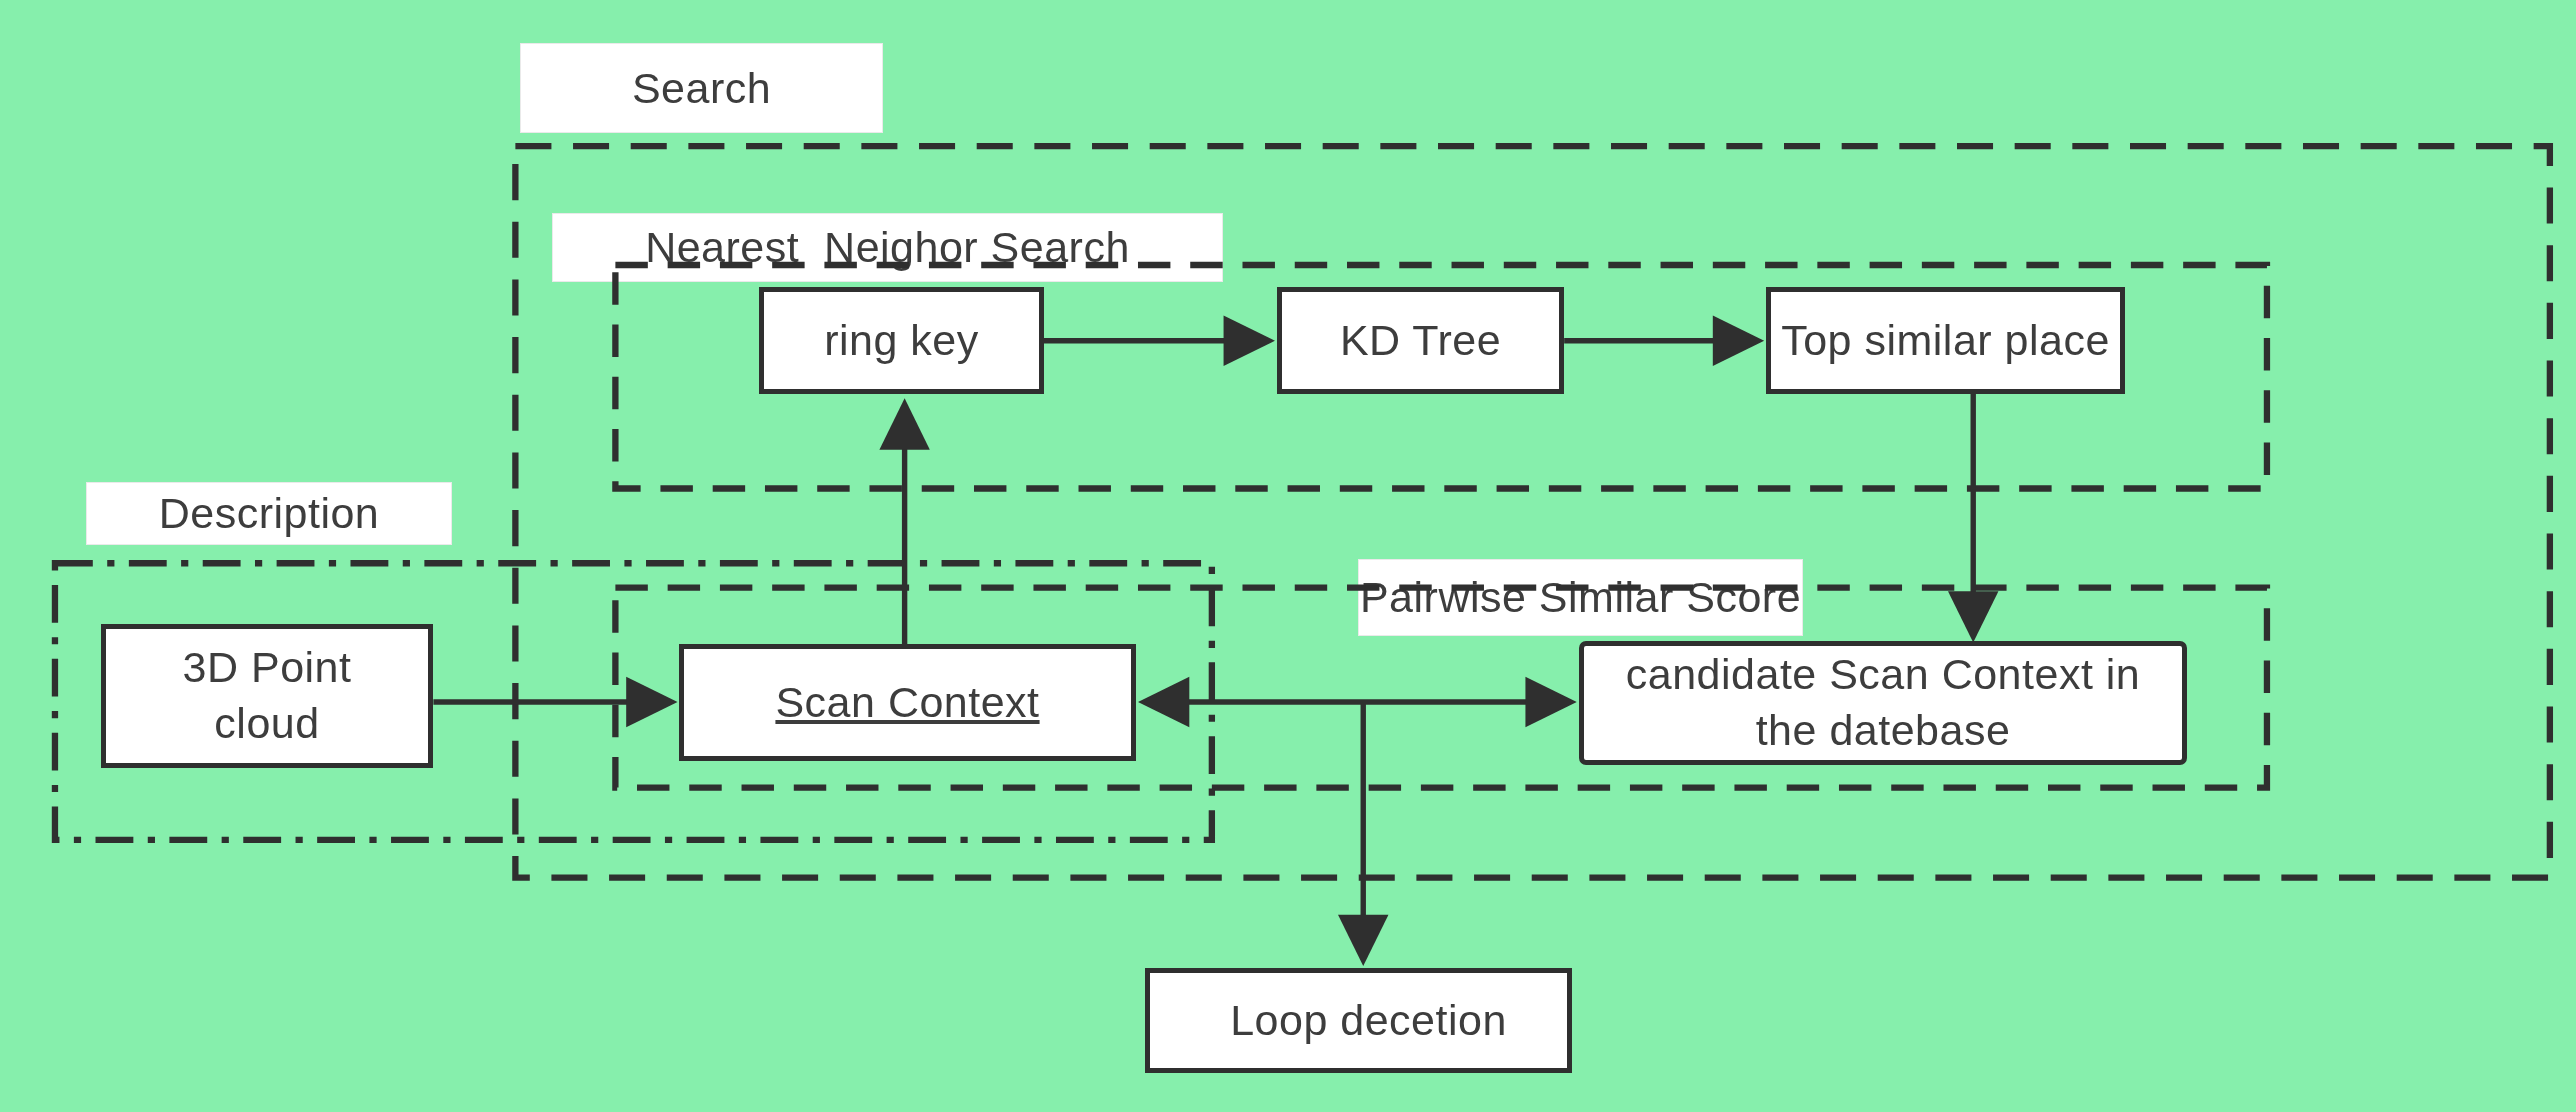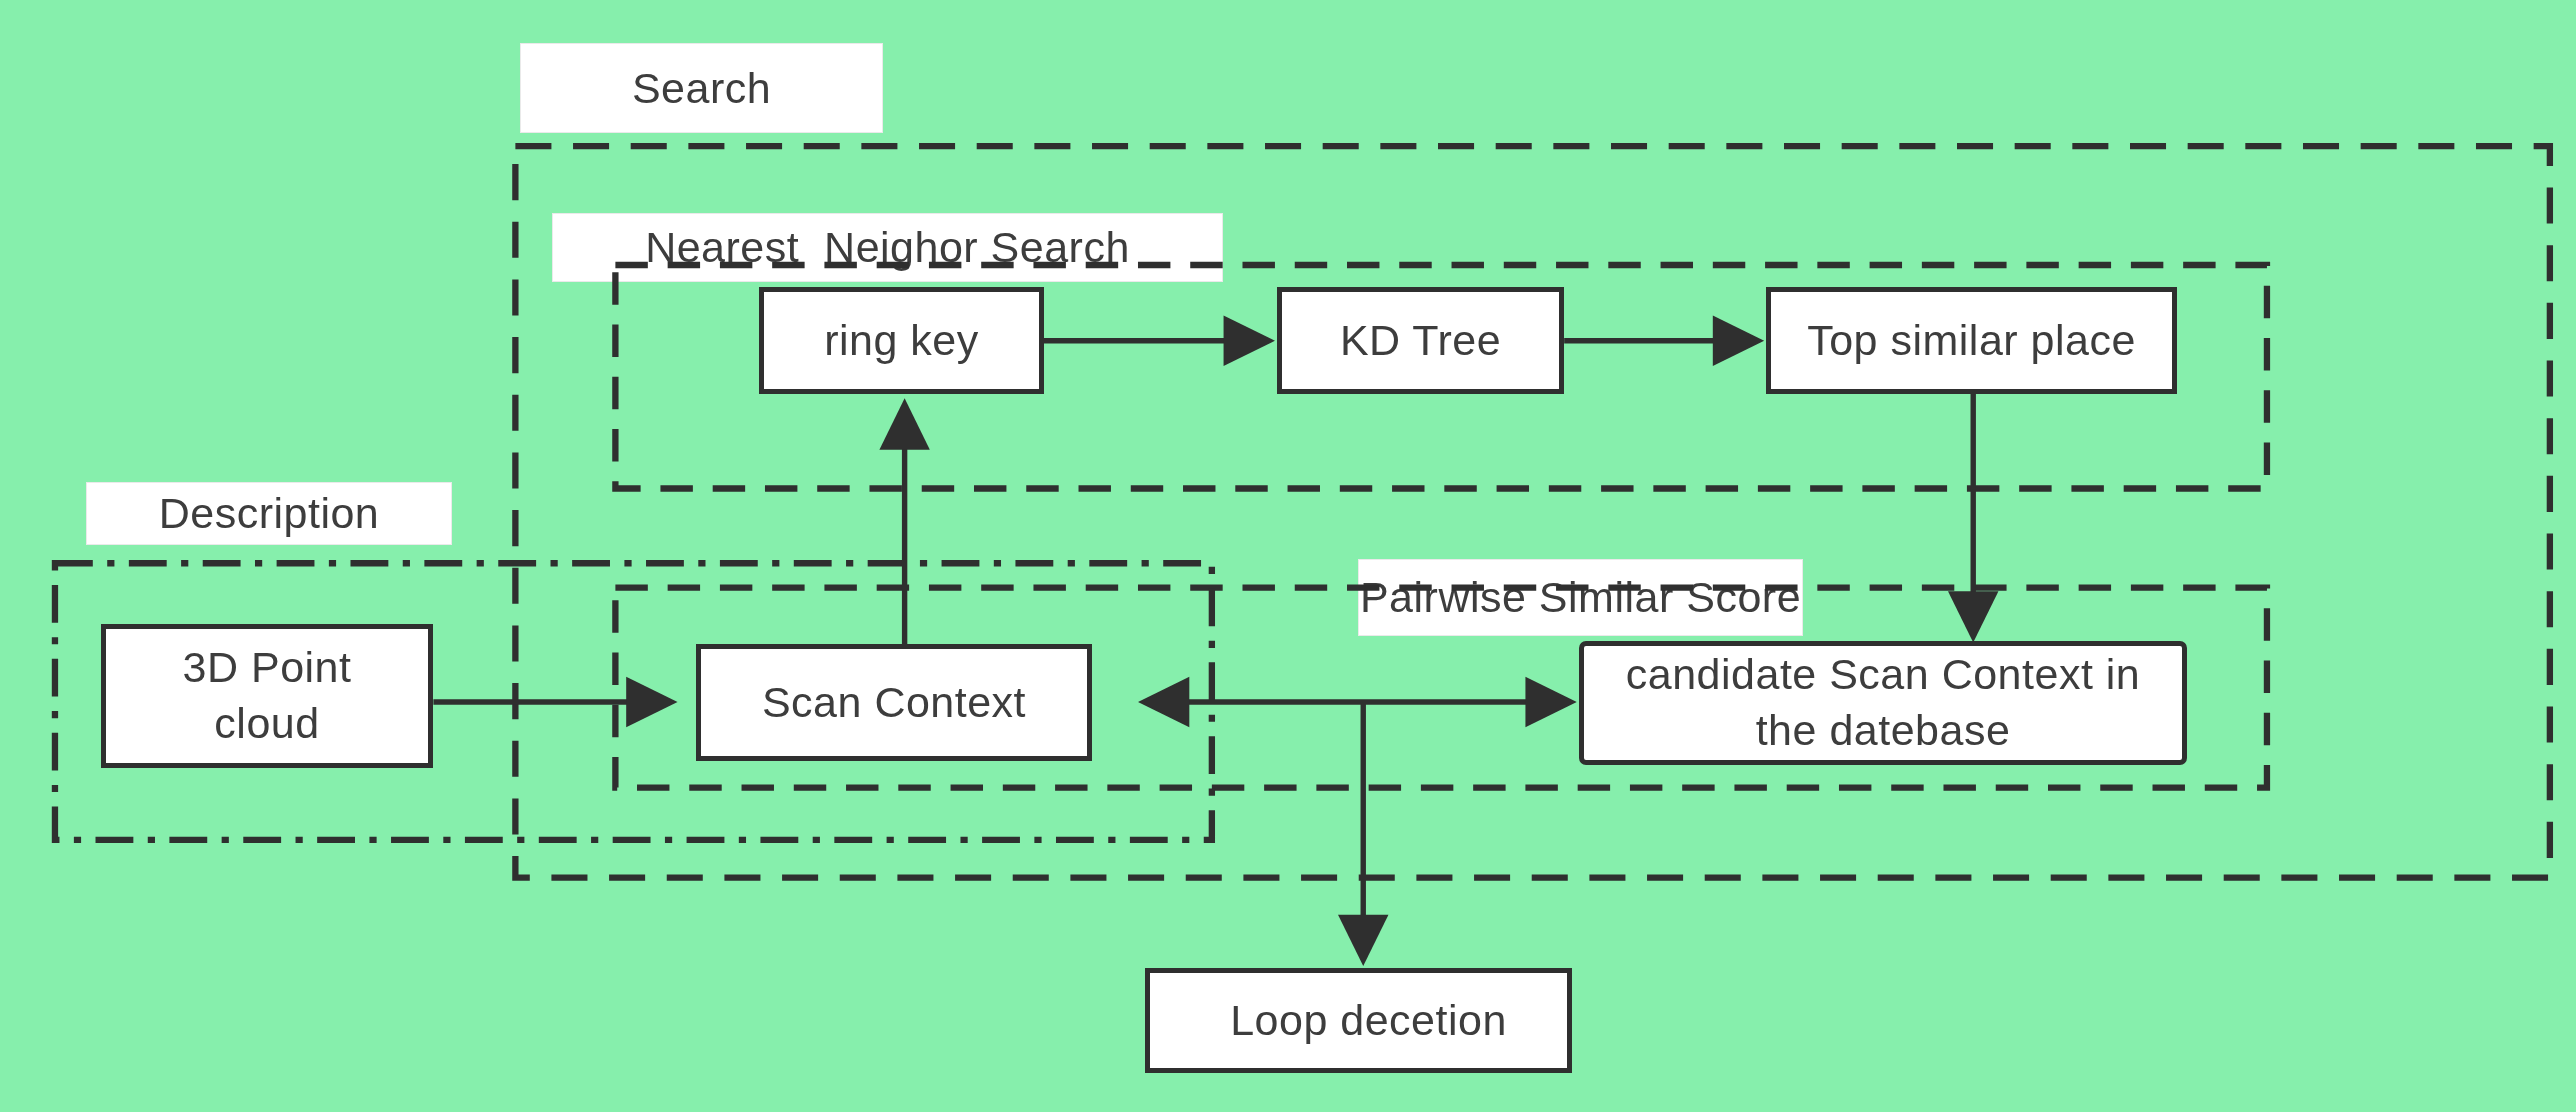--- a/index.html
+++ b/index.html
@@ -118,26 +118,26 @@
         <line x1="1513" y1="779" x2="1513" y2="1021"></line>
         <polygon points="1513,1072 1485,1015 1541,1015" stroke="none"></polygon>
       </g>
     </g>
   </svg>
 
   <div class="node" style="left:1277px; top:287px; width:287px; height:107px;">KD Tree</div>
 
   <div class="node" style="left:759px; top:287px; width:285px; height:107px;">ring key</div>
 
-  <div class="node" style="left:1766px; top:287px; width:411px; height:107px;">Top similar place</div>
+  <div class="node" style="left:1766px; top:287px; width:359px; height:107px;">Top similar place</div>
 
   <div class="node" style="left:101px; top:624px; width:332px; height:144px;">3D Point
 cloud</div>
 
-  <div class="node" style="left:696px; top:644px; width:396px; height:117px;">Scan Context</div>
+  <div class="node" style="left:679px; top:644px; width:457px; height:117px;text-decoration:underline;">Scan Context</div>
 
   <div class="node" style="left:1579px; top:641px; width:608px; height:124px;border-radius:7px;">candidate Scan Context in
 the datebase</div>
 
   <div class="node" style="left:1145px; top:968px; width:427px; height:105px;padding-left:20px;">Loop decetion</div>
 
 </div>
 
 
 </body></html>

